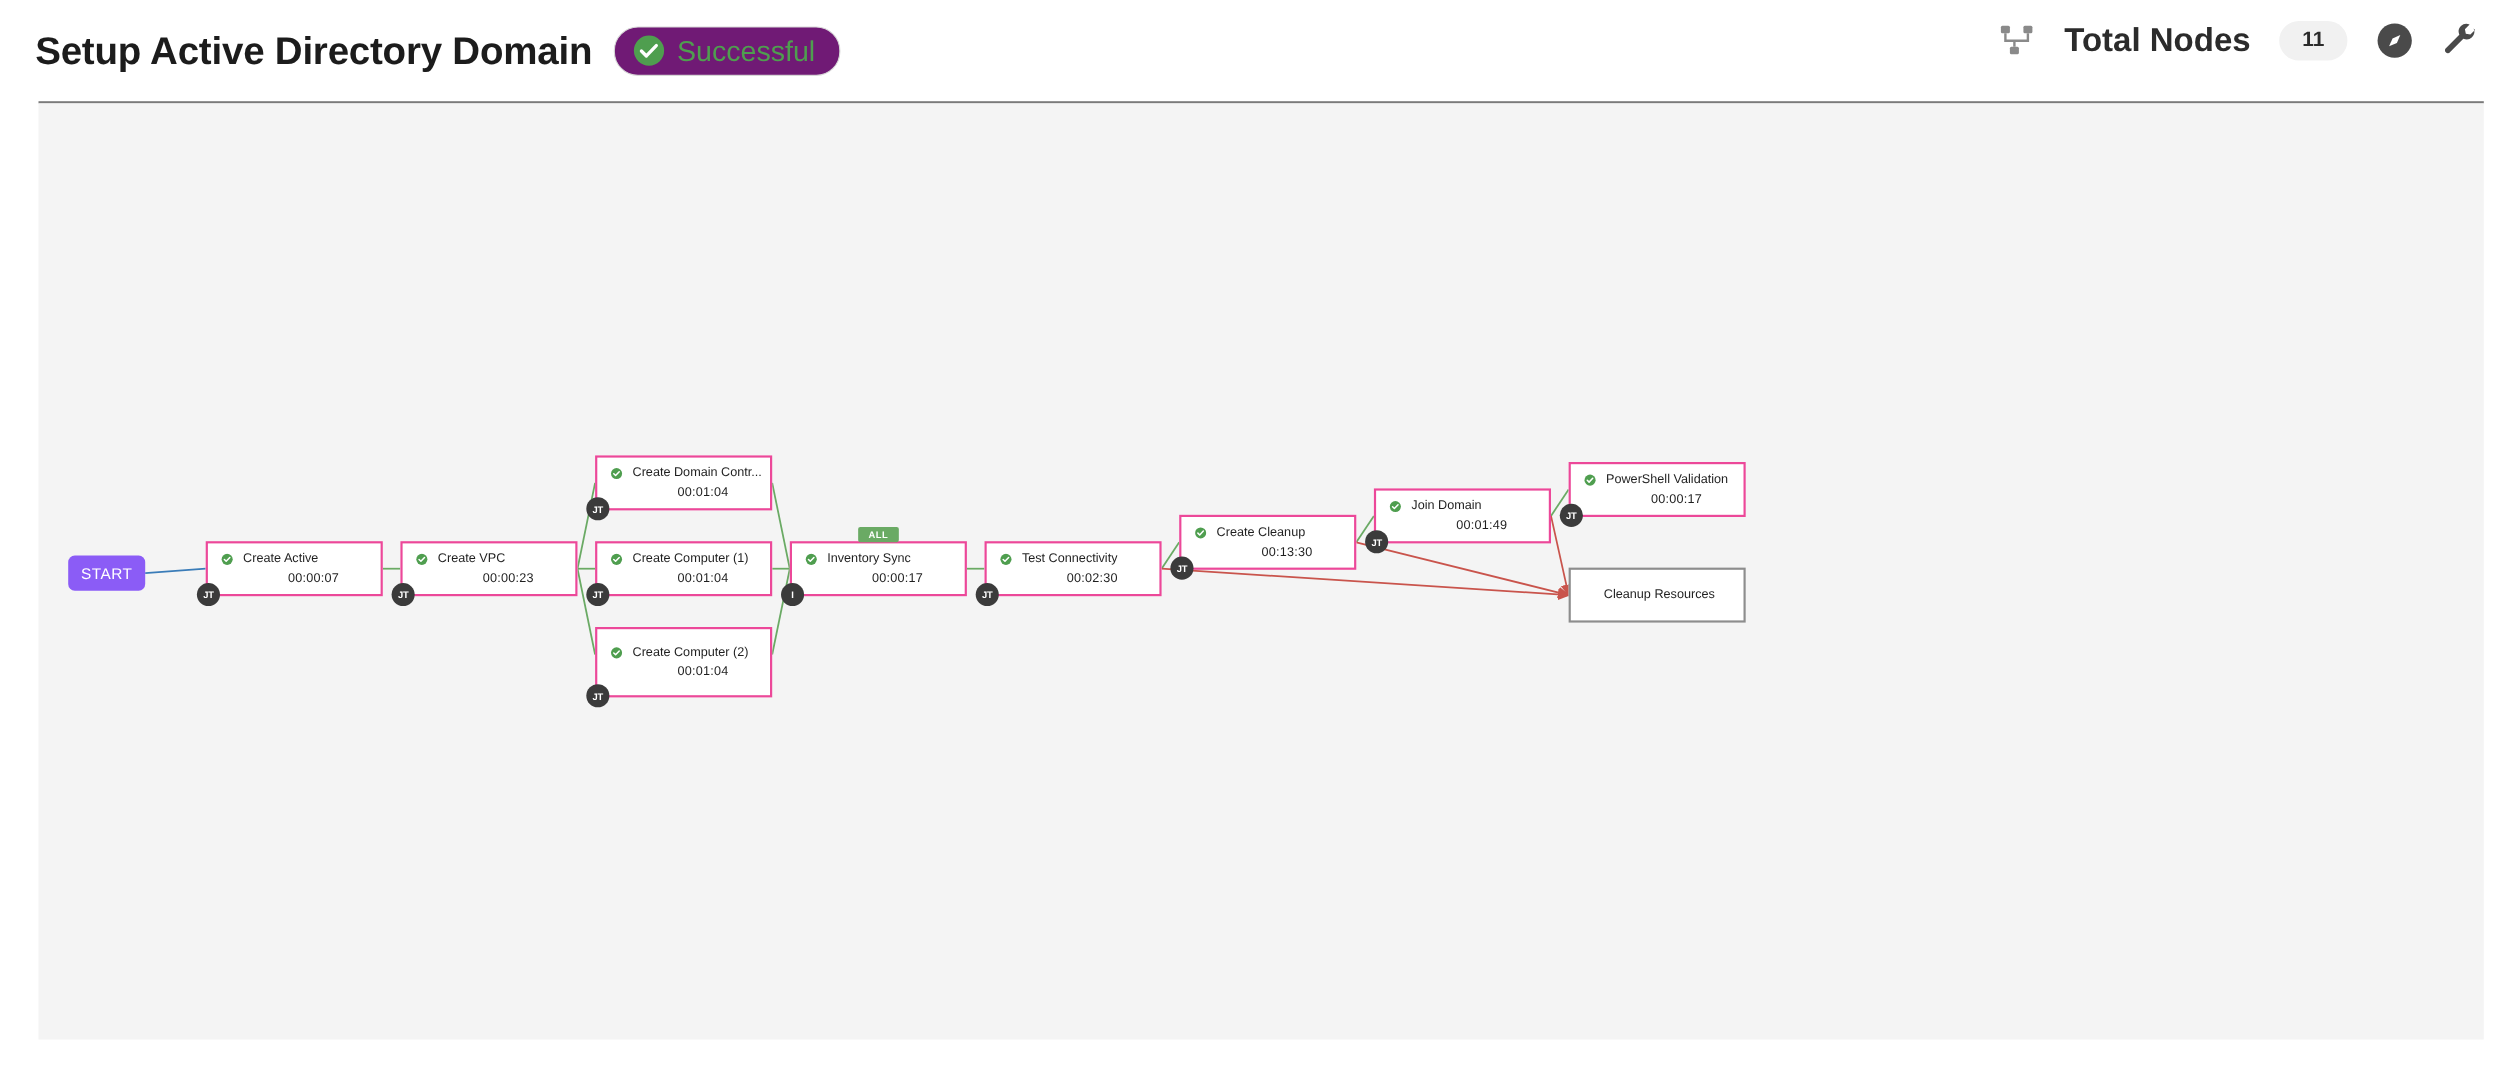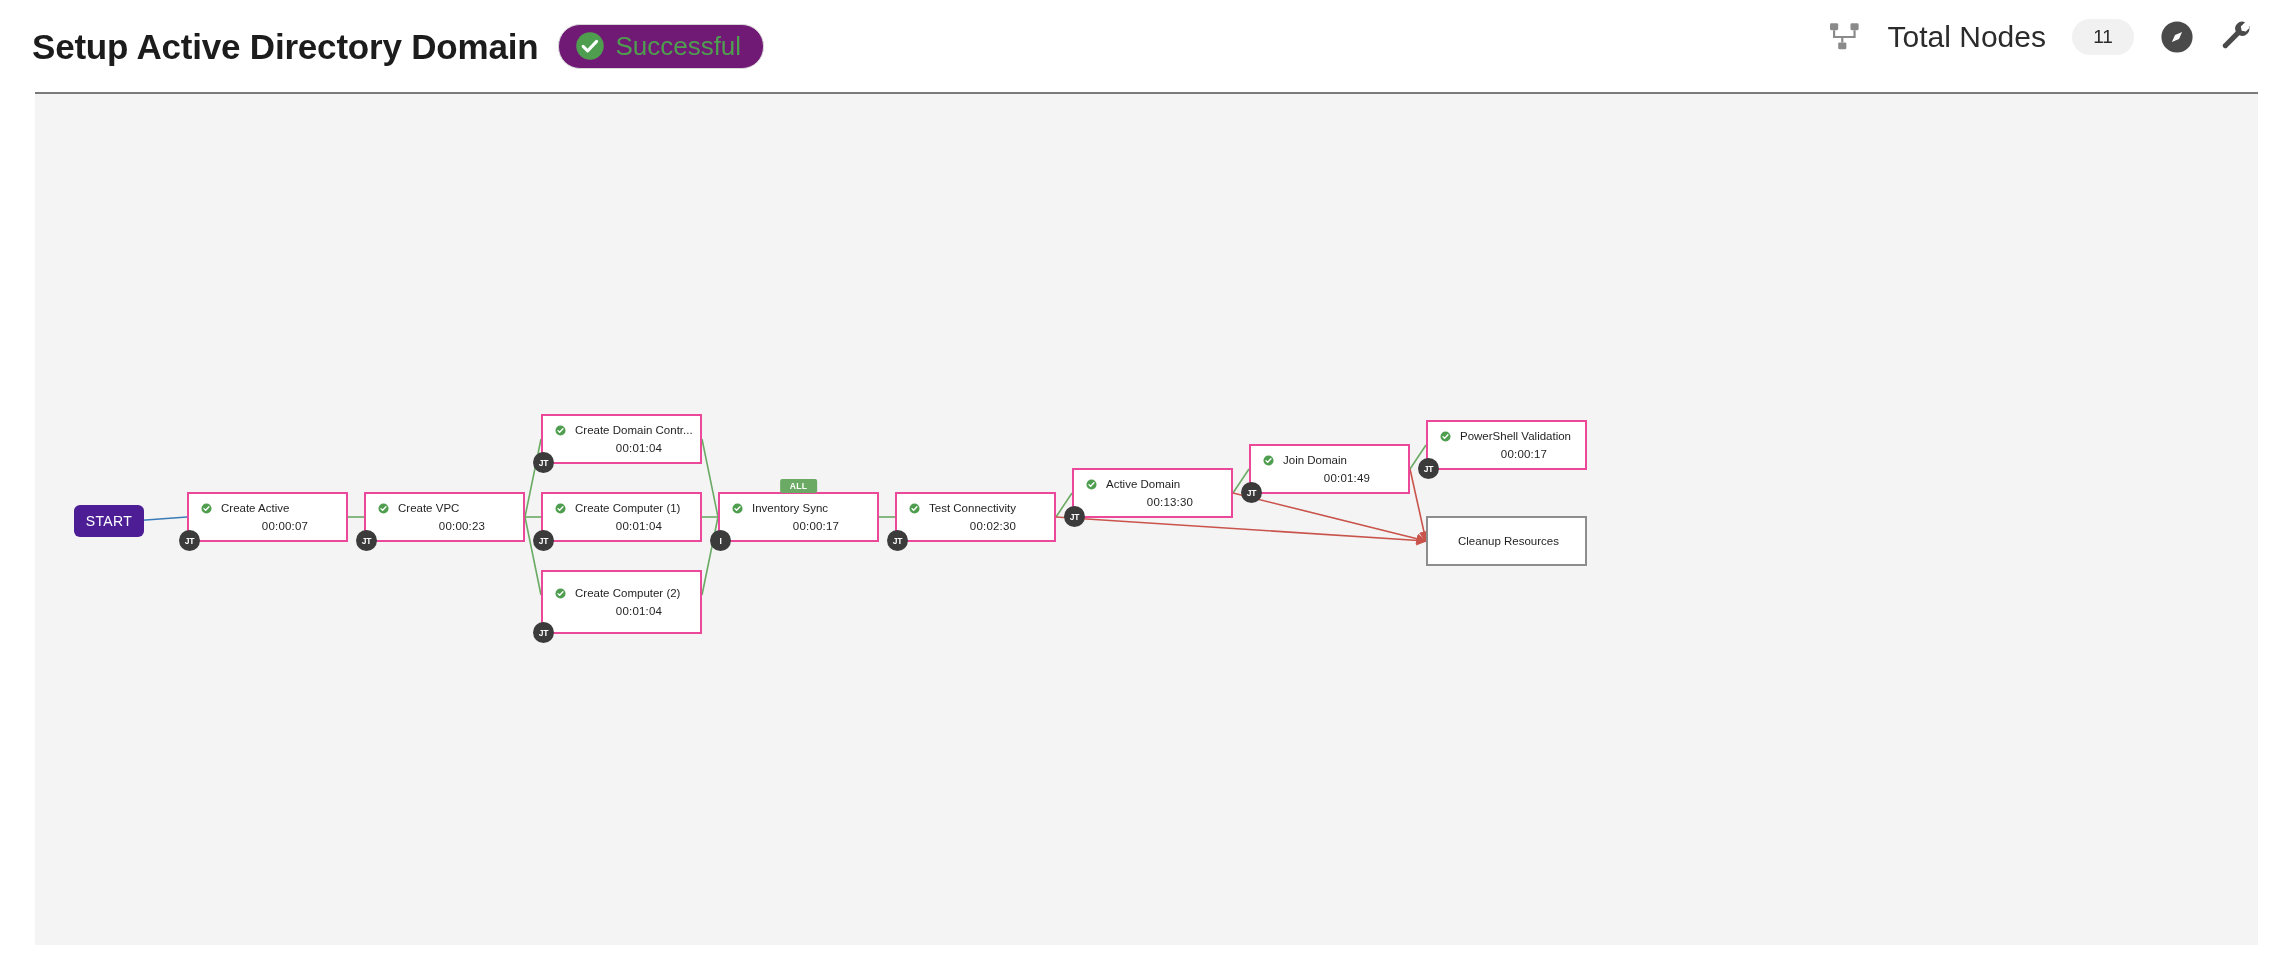--- a/index.html
+++ b/index.html
@@ -55,20 +55,21 @@
   }
 
   .header-right {
     position: absolute;
     right: 36px;
     top: 0;
     height: 74px;
     display: flex;
     align-items: center;
     gap: 26px;
+    font-weight: bold;
   }
   .nodes-icon { display: flex; align-items: center; color: #8a8a8a; }
   .nodes-label {
     font-size: 30px;
     color: #2b2b2b;
     white-space: nowrap;
   }
   .nodes-badge {
     background: #f1f1f1;
     border-radius: 18px;
@@ -265,21 +266,21 @@
         <path d="M844,423 L860,423" stroke="#6aaa64" stroke-width="1.6" fill="none"></path>
         <path d="M1021,423 L1037,399" stroke="#6aaa64" stroke-width="1.6" fill="none"></path>
         <path d="M1198,399 L1214,375" stroke="#6aaa64" stroke-width="1.6" fill="none"></path>
         <path d="M1375,375 L1391,351" stroke="#6aaa64" stroke-width="1.6" fill="none"></path>
         <path d="M1021,423 L1391,447" stroke="#c9544c" stroke-width="1.6" fill="none" marker-end="url(#arrow-red)"></path>
         <path d="M1198,399 L1391,447" stroke="#c9544c" stroke-width="1.6" fill="none" marker-end="url(#arrow-red)"></path>
         <path d="M1375,375 L1391,447" stroke="#c9544c" stroke-width="1.6" fill="none" marker-end="url(#arrow-red)"></path>
       </g>
   </svg>
 
-  <div class="start-node" style="left: 39px; top: 411px; width: 70px; height: 32px; background: #4c1d95;">START</div>
+  <div class="start-node" style="left: 27px; top: 411px; width: 70px; height: 32px; background: #8b5cf6;">START</div>
 
   <div id="node-layer">
       <div class="node" style="left: 152px; top: 398px; width: 161px; height: 50px;">
         <div class="node-row">
           <span class="status-dot">
             <svg width="11" height="11" viewBox="0 0 24 24">
               <circle cx="12" cy="12" r="11" fill="#4f9e4f"></circle>
               <path d="M6.5 12.3l3.6 3.6 7.2-7.6" fill="none" stroke="#ffffff" stroke-width="3" stroke-linecap="round" stroke-linejoin="round"></path>
             </svg>
           </span>
@@ -368,21 +369,21 @@
         <div class="node-badge">JT</div>
       </div>
       <div class="node" style="left: 1037px; top: 374px; width: 161px; height: 50px;">
         <div class="node-row">
           <span class="status-dot">
             <svg width="11" height="11" viewBox="0 0 24 24">
               <circle cx="12" cy="12" r="11" fill="#4f9e4f"></circle>
               <path d="M6.5 12.3l3.6 3.6 7.2-7.6" fill="none" stroke="#ffffff" stroke-width="3" stroke-linecap="round" stroke-linejoin="round"></path>
             </svg>
           </span>
-          <span class="node-title">Active Domain</span>
+          <span class="node-title">Create Cleanup</span>
         </div>
         <div class="node-time">00:13:30</div>
         <div class="node-badge">JT</div>
       </div>
       <div class="node" style="left: 1214px; top: 350px; width: 161px; height: 50px;">
         <div class="node-row">
           <span class="status-dot">
             <svg width="11" height="11" viewBox="0 0 24 24">
               <circle cx="12" cy="12" r="11" fill="#4f9e4f"></circle>
               <path d="M6.5 12.3l3.6 3.6 7.2-7.6" fill="none" stroke="#ffffff" stroke-width="3" stroke-linecap="round" stroke-linejoin="round"></path>

